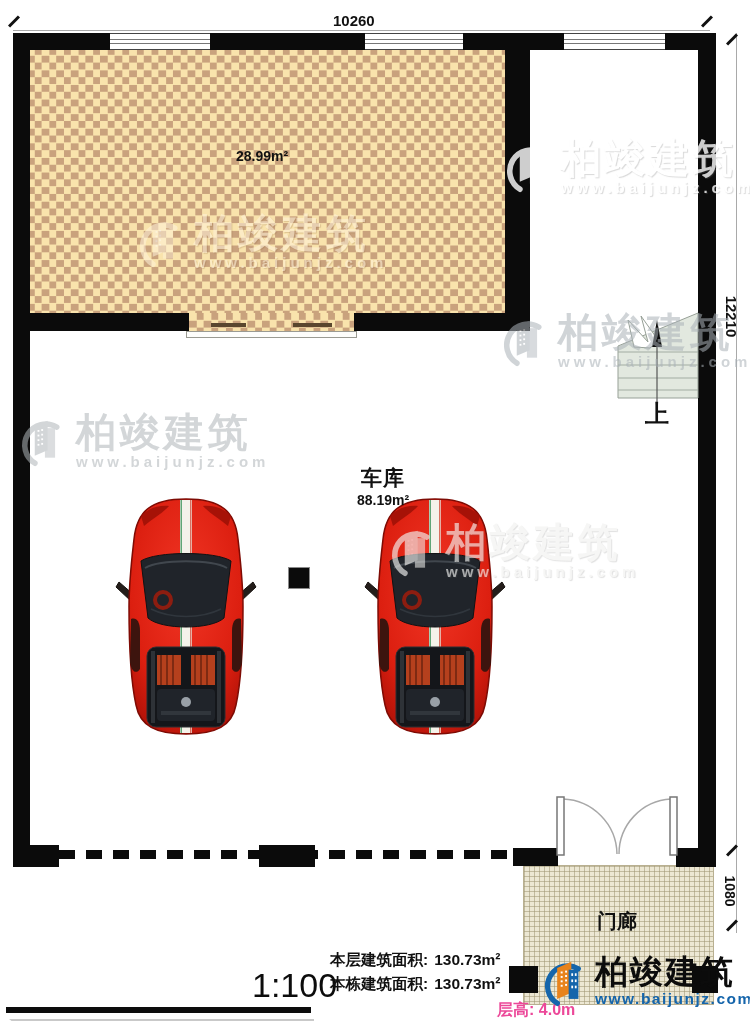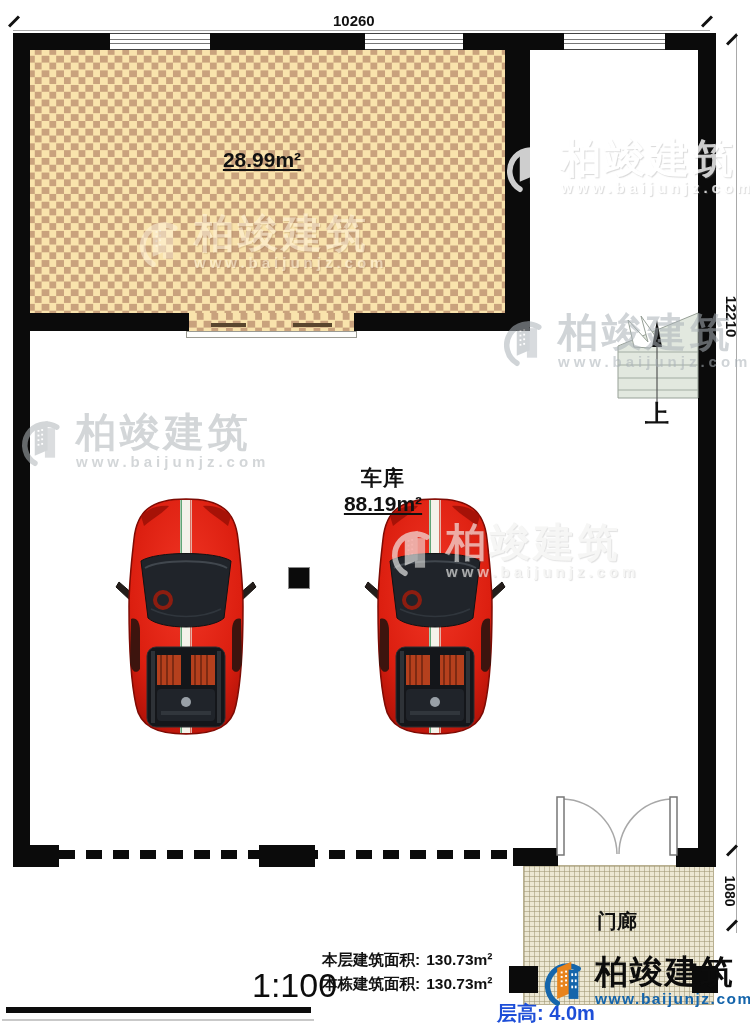--- a/index.html
+++ b/index.html
@@ -1,17 +1,17 @@
 <!DOCTYPE html>
 <html><head>
 <meta charset="utf-8">
 <style>
   html,body{margin:0;padding:0;background:#fff;}
   body{font-family:"Liberation Sans","DejaVu Sans",sans-serif;}
-  #stage{position:relative;width:750px;height:1028px;background:#fff;overflow:hidden;}
+  #stage{position:relative;width:750px;height:1028px;background:#fff;overflow:hidden;border-radius:31px;}
   .wall{position:absolute;background:#0b0b0b;}
   
   .checker{position:absolute;background-color:#f9e3ac;
     background-image:conic-gradient(#c9a27d 90deg,#f9e3ac 90deg 180deg,#c9a27d 180deg 270deg,#f9e3ac 270deg);
     background-size:14.6px 14.6px;}
   .grid-floor{position:absolute;background-color:#ece7d3;
     background-image:linear-gradient(rgba(160,150,115,.55) 1px,transparent 1px),
                      linear-gradient(90deg,rgba(160,150,115,.55) 1px,transparent 1px);
     background-size:5px 5px;border:1px solid #b9b091;box-sizing:border-box;}
   
@@ -19,42 +19,42 @@
     background-image:linear-gradient(#777,#777),linear-gradient(#777,#777);
     background-repeat:no-repeat;background-size:100% 1px,100% 1px;background-position:0 5px,0 9px;}
   
   .dim-line{position:absolute;background:#a9a9a9;}
   .tick{position:absolute;width:14px;height:3px;background:#111;transform:rotate(-45deg);}
   .dim-label{position:absolute;font-weight:bold;font-size:15px;color:#111;background:#fff;padding:0 3px;white-space:nowrap;}
   .dim-label.vert{transform:rotate(90deg);background:transparent;text-align:center;}
   
   .room-label{position:absolute;text-align:center;color:#111;}
   .room-name{font-size:21px;font-weight:bold;letter-spacing:1px;}
-  .room-area{font-size:21px;font-weight:bold;text-decoration:underline;}
+  .room-area{font-size:14px;font-weight:bold;}
   .up-label{position:absolute;font-size:24px;font-weight:900;color:#111;}
   .porch-name{position:absolute;font-size:20px;font-weight:bold;color:#111;text-align:center;font-family:Liberation Serif, serif;}
   
   .dashes{position:absolute;height:9px;background:repeating-linear-gradient(90deg,#0b0b0b 0 16px,transparent 16px 27px);}
   .threshold{position:absolute;background:#fdfdfb;border:1px solid #9a9a92;box-sizing:border-box;}
   .door-slab{position:absolute;background:#5a462e;}
   .column{position:absolute;background:#0b0b0b;}
   .column.bordered{border:1px solid #8a8a8a;box-sizing:content-box;}
   
   .wm{position:absolute;display:flex;align-items:center;gap:8px;pointer-events:none;}
   .wm .wm-name{font-size:40px;font-weight:900;letter-spacing:4px;line-height:1;white-space:nowrap;}
   .wm .wm-url{font-size:15px;font-weight:bold;letter-spacing:4px;line-height:1.3;white-space:nowrap;}
   .wm svg{flex:0 0 auto;}
   
   .plan-title{position:absolute;font-size:47px;font-weight:900;color:#0c0c0c;letter-spacing:2px;white-space:nowrap;}
   .plan-scale{position:absolute;font-size:34px;font-weight:400;color:#0c0c0c;white-space:nowrap;}
   .title-underline{position:absolute;background:#0c0c0c;}
   .title-underline2{position:absolute;background:#c9c9c9;}
-  .stats{position:absolute;color:#111;}
+  .stats{position:absolute;color:#111;margin-left:8px;}
   .stat-line{display:flex;gap:6px;font-size:15.5px;font-weight:600;height:24px;align-items:center;white-space:nowrap;}
-  .floor-height{position:absolute;font-size:20px;font-weight:600;color:#1d4ed8;white-space:nowrap;text-align:center;}
+  .floor-height{position:absolute;font-size:16px;font-weight:600;color:#ec4899;white-space:nowrap;text-align:center;}
   
   .brand-block{position:absolute;display:flex;align-items:flex-start;gap:6px;}
   .brand-text .brand-name{font-size:33px;font-weight:900;color:#0c0c0c;letter-spacing:2px;line-height:1.05;white-space:nowrap;}
   .brand-text .brand-url{font-size:15.5px;font-weight:bold;color:#1565ab;letter-spacing:1.5px;white-space:nowrap;}
   svg.overlay{position:absolute;overflow:visible;}
 </style>
 </head>
 <body>
 
 <div id="stage">

